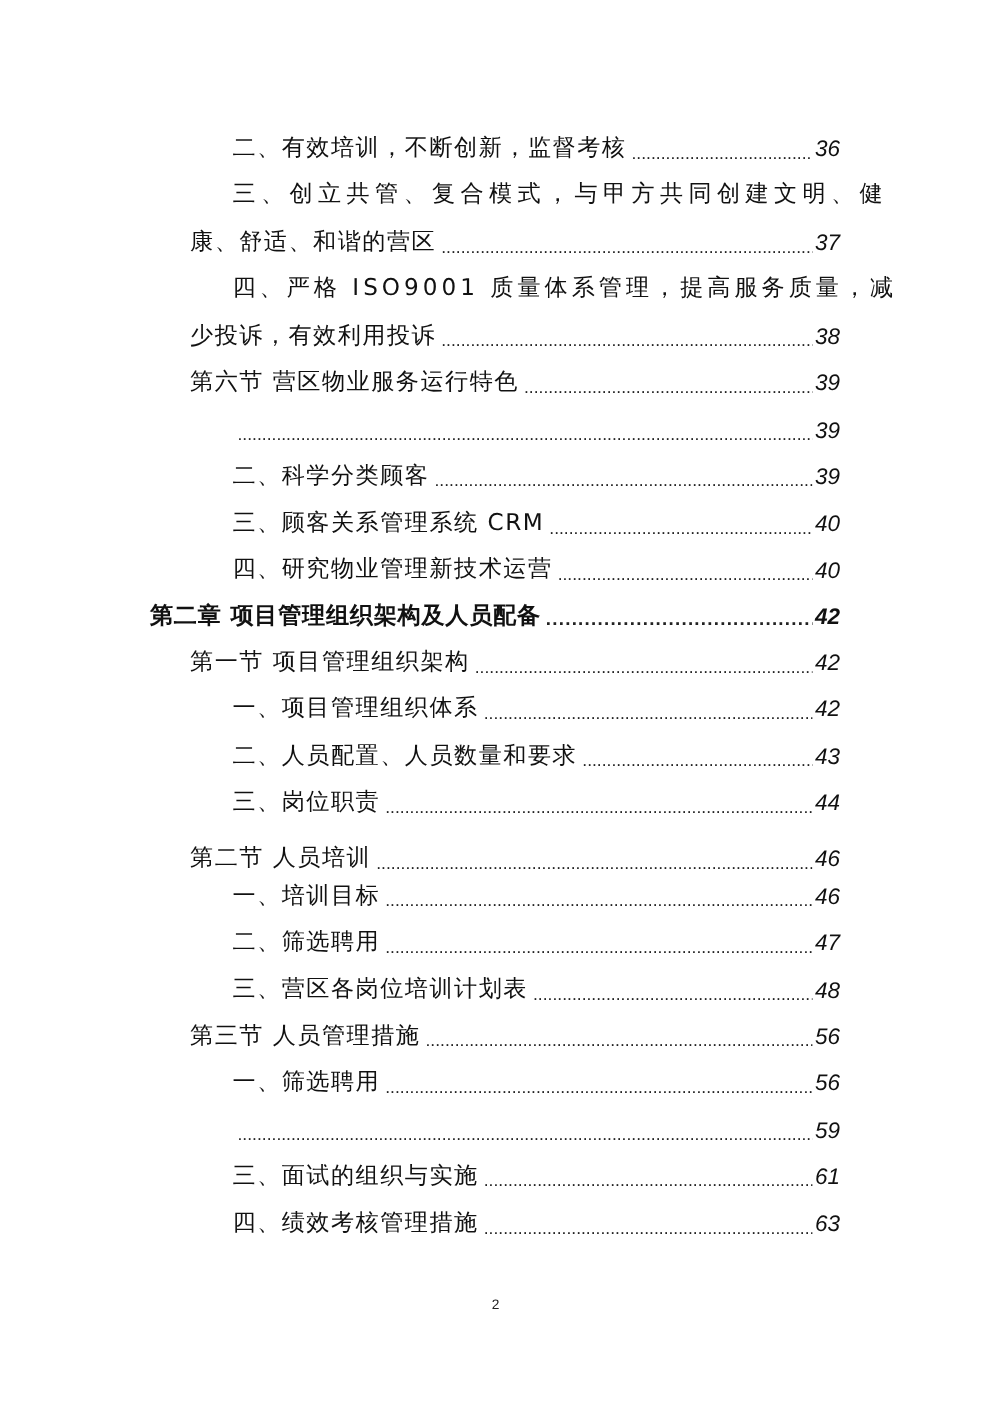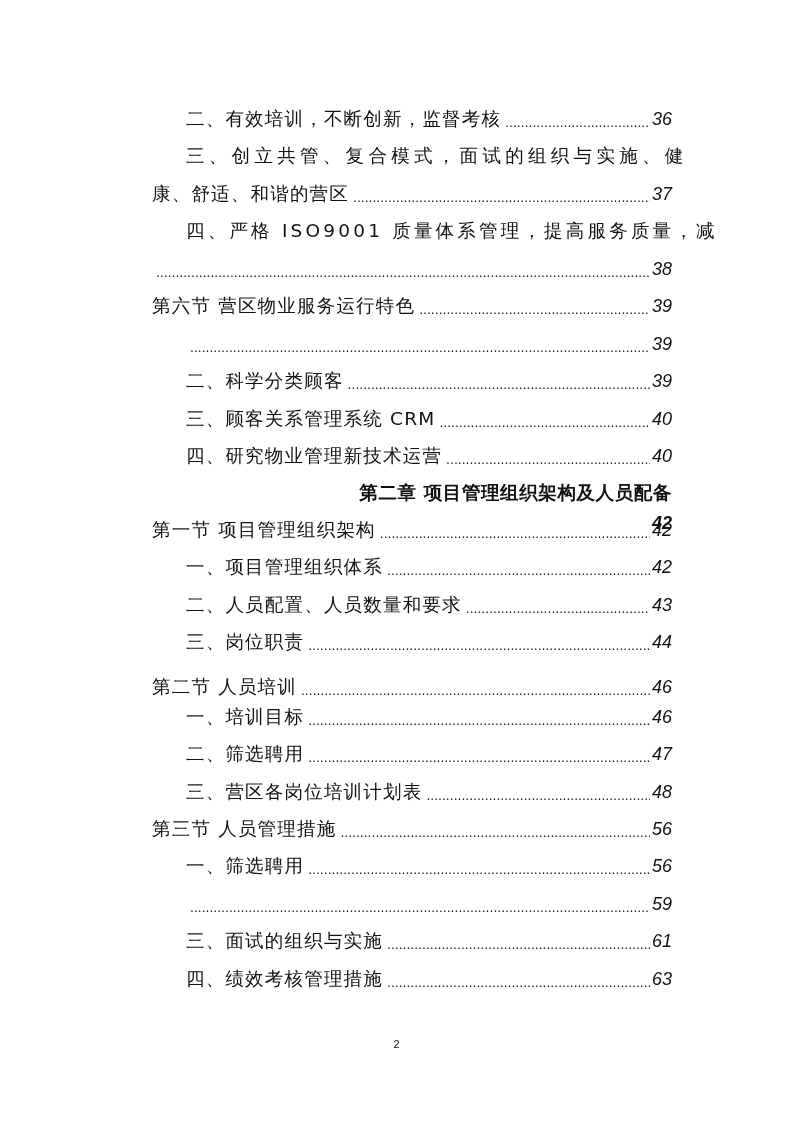--- a/index.html
+++ b/index.html
@@ -2,21 +2,21 @@
 <html><head>
 <meta charset="utf-8">
 <style>
   html, body { margin: 0; padding: 0; background: #ffffff; }
   body { width: 793px; height: 1122px; position: relative; overflow: hidden;
          font-family: "DejaVu Sans", "Liberation Sans", sans-serif; color: #111; }
   .page { position: absolute; left: 0; top: 0; width: 793px; height: 798px; background: #fff; }
   .toc { position: absolute; left: 0; top: 104px; width: 793px; }
   .line { position: absolute; right: 121px; height: 30px; display: flex; align-items: flex-end;
           font-size: 18.5px; letter-spacing: 1.2px; line-height: 30px; white-space: nowrap; }
-  .line.lvl-chapter { left: 120px; font-weight: bold; letter-spacing: 0.6px; flex-direction: column; }
+  .line.lvl-chapter { left: 120px; font-weight: bold; letter-spacing: 0.6px; }
   .line.lvl-section { left: 152px; text-align: center; }
   .line.lvl-item { left: 186px; }
   .title { flex: 0 0 auto; }
   .leader { flex: 1 1 auto; overflow: hidden; margin: 0 2px 0 4px; letter-spacing: 0; font-weight: normal;
             font-family: "Liberation Sans", sans-serif; font-size: 14px; line-height: 24px; color: #222; }
   .lvl-chapter .leader { font-weight: bold; font-size: 15px; letter-spacing: 1px; }
   .leader::before { content: "........................................................................................................................................................................................................................"; }
   .pg { flex: 0 0 auto; font-family: "Liberation Sans", sans-serif; letter-spacing: 0; font-size: 18px; font-style: italic; }
   .lvl-chapter .pg { font-weight: bold; }
   .page-number { position: absolute; top: 1038px; left: 0; width: 793px; text-align: center;
@@ -28,32 +28,33 @@
 <div class="page">
   <div class="toc">
 
     <div class="line lvl-item" style="top:0px">
       <span class="title">二、有效培训，不断创新，监督考核</span>
       <span class="leader"></span>
       <span class="pg">36</span>
     </div>
 
     <div class="line lvl-item" style="top:37px">
-      <span class="title" style="letter-spacing:4.3px">三、创立共管、复合模式，面试的组织与实施、健</span>
+      <span class="title" style="letter-spacing:4.3px">三、创立共管、复合模式，与甲方共同创建文明、健</span>
     </div>
     <div class="line" style="top:75px; left:152px">
       <span class="title">康、舒适、和谐的营区</span>
       <span class="leader"></span>
       <span class="pg">37</span>
     </div>
 
     <div class="line lvl-item" style="top:112px">
       <span class="title" style="letter-spacing:3.2px">四、严格 ISO9001 质量体系管理，提高服务质量，减</span>
     </div>
     <div class="line" style="top:150px; left:152px">
+      <span class="title">少投诉，有效利用投诉</span>
       <span class="leader"></span>
       <span class="pg">38</span>
     </div>
 
     <div class="line lvl-section" style="top:187px">
       <span class="title">第六节 营区物业服务运行特色</span>
       <span class="leader"></span>
       <span class="pg">39</span>
     </div>
 

